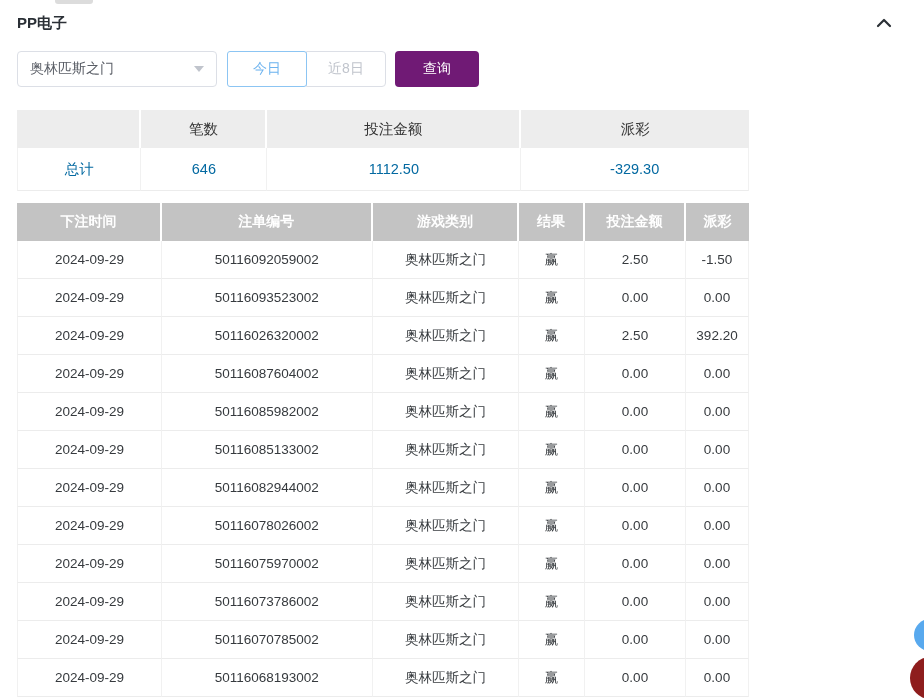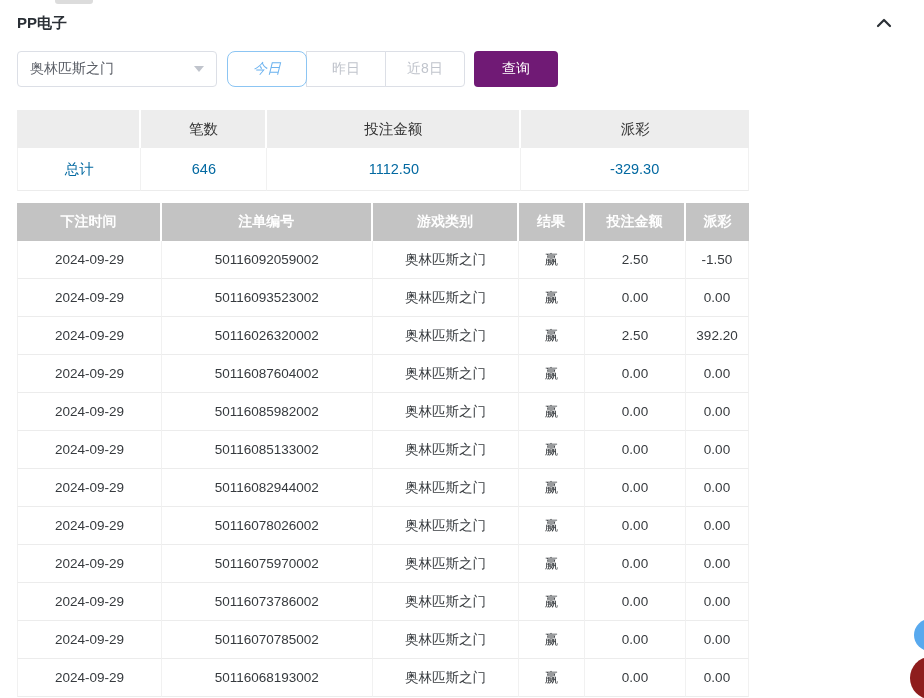--- a/index.html
+++ b/index.html
@@ -28,21 +28,21 @@
     border-top:6px solid #c0c4cc; }
   .date-box { width:230px; height:36px; border:1px solid #dcdfe6; border-radius:4px; margin-left:9px;
     display:flex; align-items:center; padding:0 10px; cursor:pointer; }
   .date-box .date-text { font-size:14.5px; color:#5a5e66; margin-left:8px; white-space:nowrap; }
   .btn-group { display:flex; margin-left:10px; }
   .qbtn { height:36px; width:80px; background:#fff; border:1px solid #dcdfe6; font-size:14px;
     color:#c0c4cc; cursor:pointer; display:flex; align-items:center; justify-content:center; }
   .qbtn + .qbtn { margin-left:-1px; }
   .qbtn:first-child { border-radius:4px 0 0 4px; }
   .qbtn:last-child { border-radius:0 4px 4px 0; }
-  .qbtn.active { border:1px solid #8cc5f3; color:#6db3ef; border-radius:8px; position:relative; z-index:2;font-style:italic; }
+  .qbtn.active { border:1px solid #8cc5f3; color:#6db3ef; border-radius:3px; position:relative; z-index:2; }
   .query-btn { height:36px; width:84px; margin-left:9px; background:#701a75; color:#fff; font-size:14px;
     border:none; border-radius:4px; cursor:pointer; }
 
   
   table { border-collapse:separate; border-spacing:0; width:732px; table-layout:fixed; }
   .summary { margin-top:23px; }
   .summary th { background:#ededed; height:38px; font-weight:400; font-size:14.5px; color:#333;
     text-align:center; border-right:2px solid #fff; }
   .summary th:last-child { border-right:none; }
   .summary td { height:43px; text-align:center; font-size:14.5px; color:#0369a1; background:#fff;
@@ -88,21 +88,20 @@
 
   <div class="filters">
     <div class="select-box">
       <span class="sel-text">奥林匹斯之门</span>
       <span class="caret-down"></span>
     </div>
 
 
     <div class="btn-group">
       <button class="qbtn active">今日</button>
-      <button class="qbtn">昨日</button>
       <button class="qbtn">近8日</button>
     </div>
 
     <button class="query-btn">查询</button>
   </div>
 
   <table class="summary">
     <colgroup>
         <col style="width:17%">
         <col style="width:17.2%">

